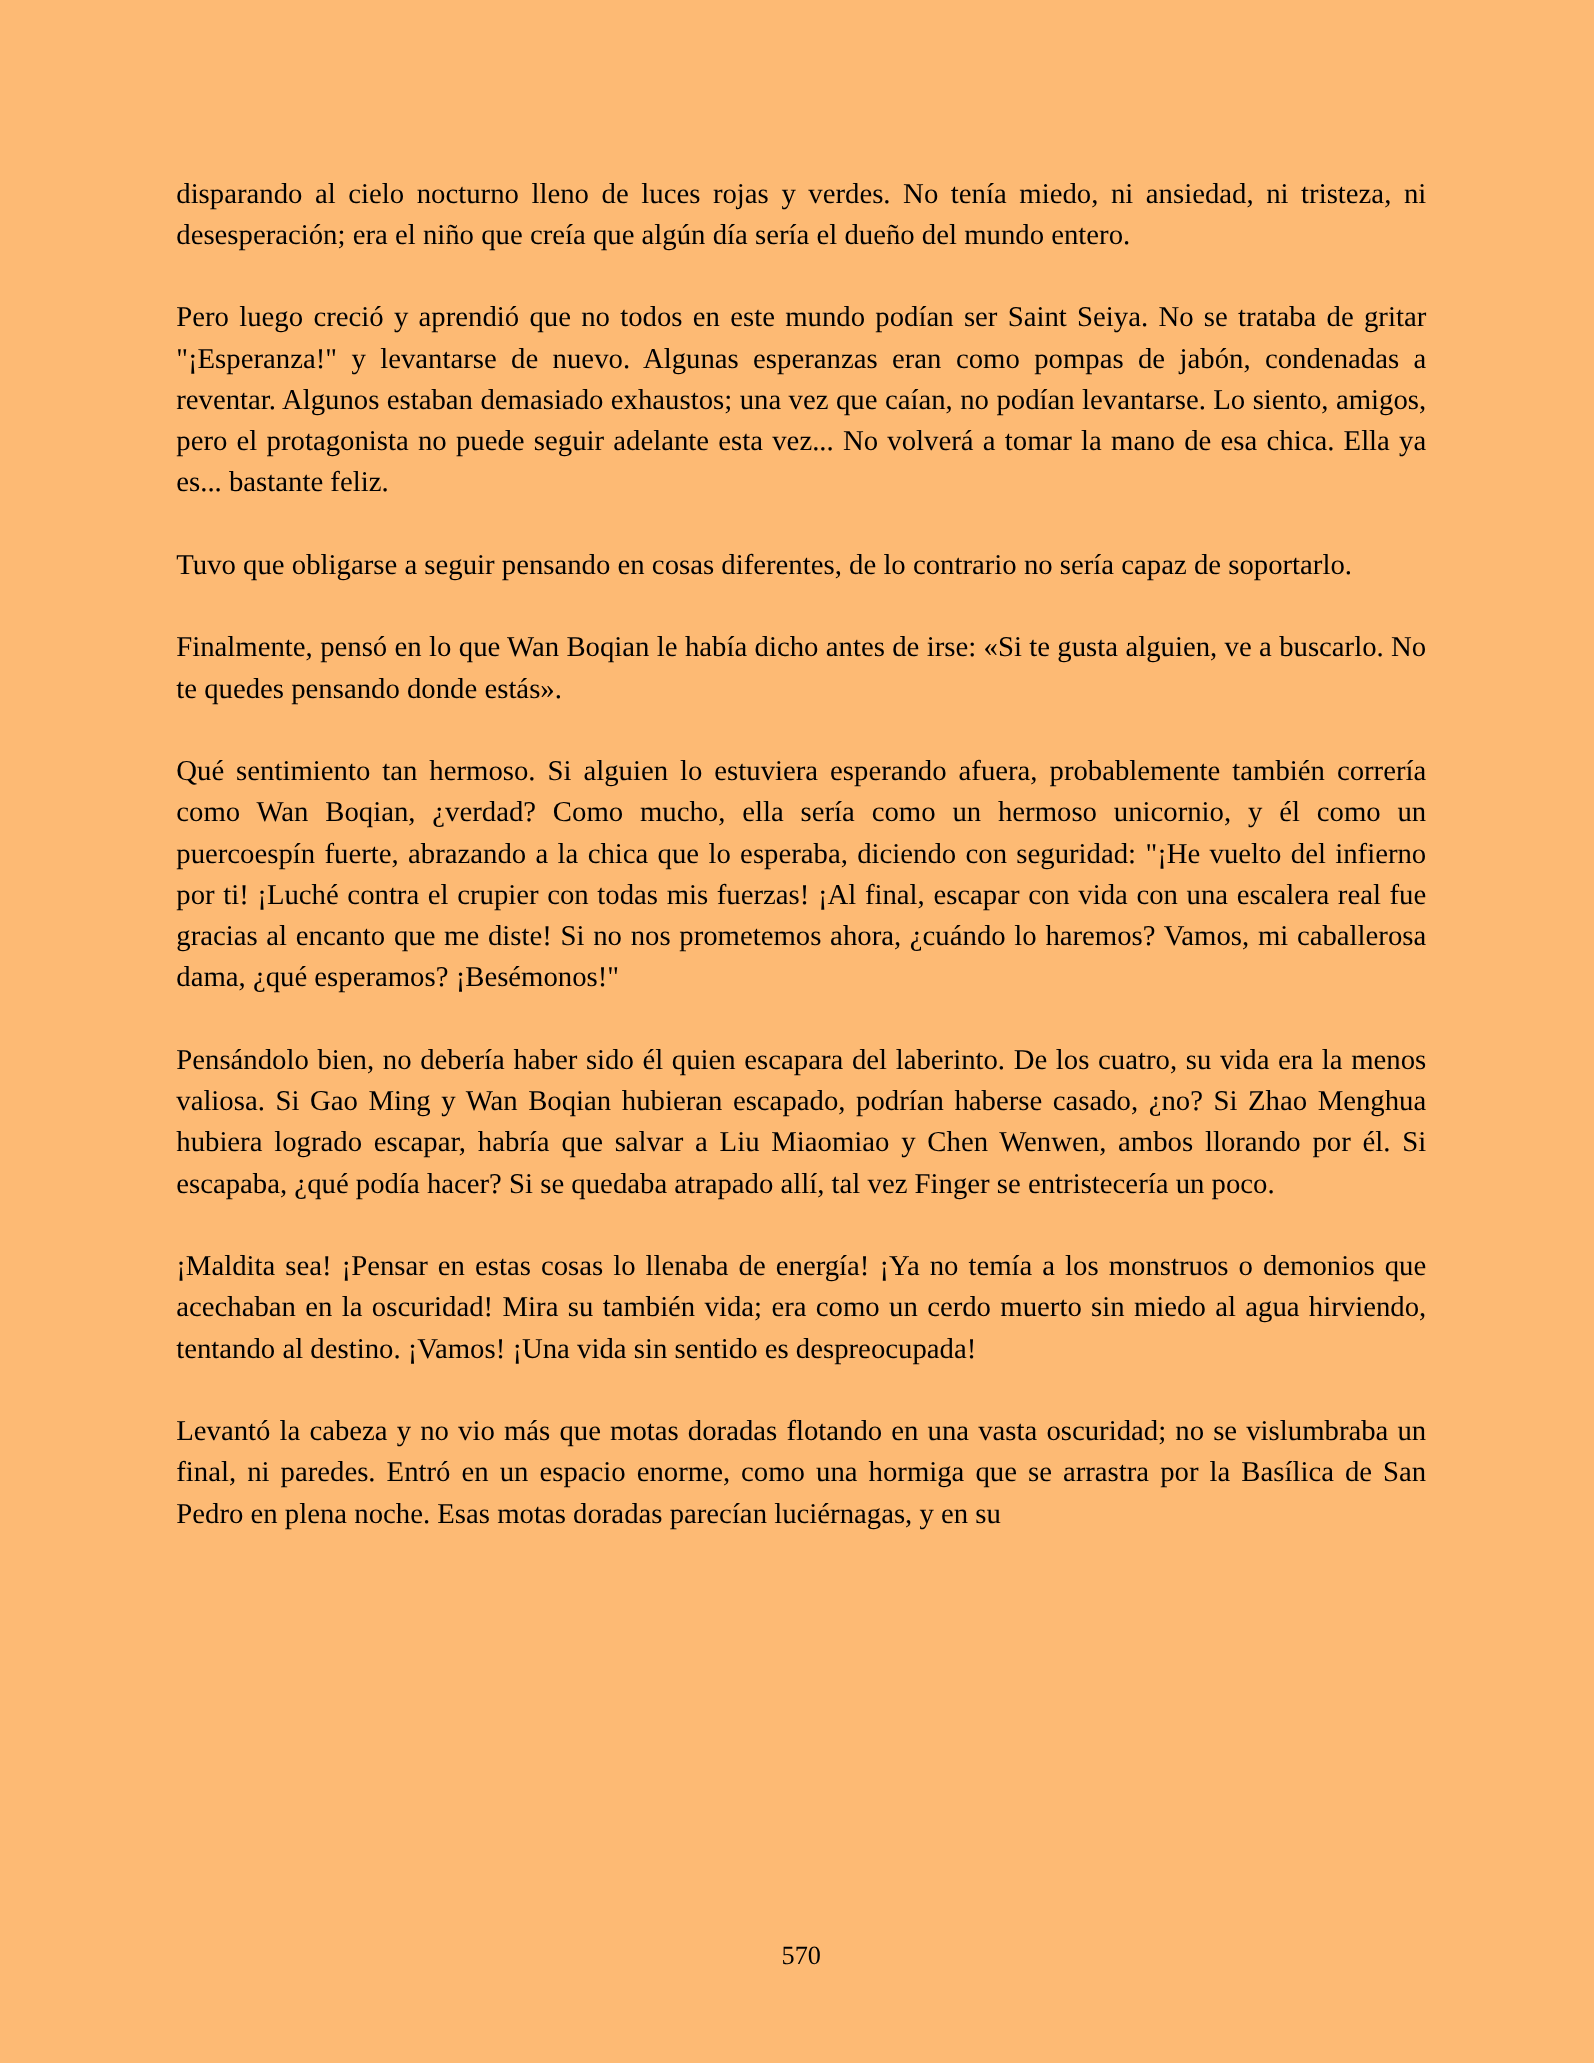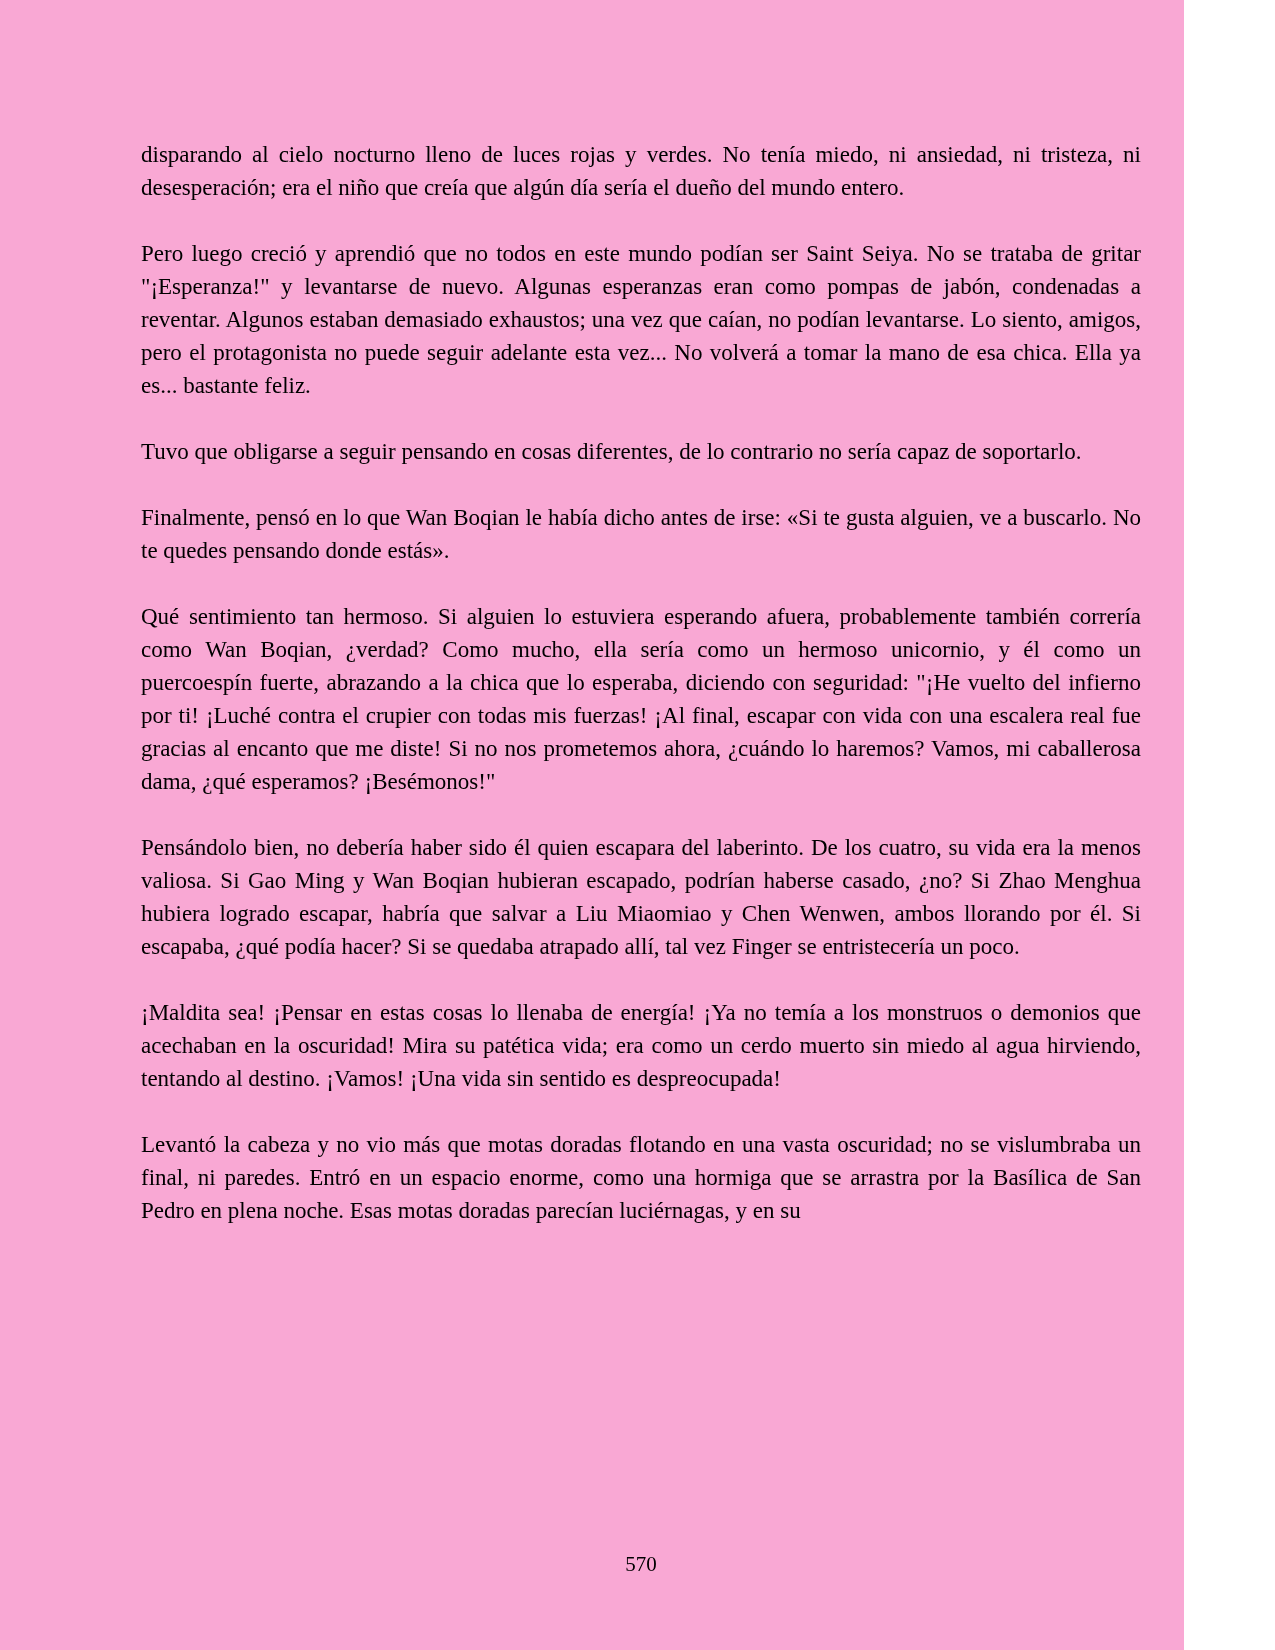--- a/index.html
+++ b/index.html
@@ -2,27 +2,26 @@
 <html><head>
 <meta charset="utf-8">
 <style>
   html, body {
     margin: 0;
     padding: 0;
     background: #ffffff;
   }
   .page {
     position: relative;
-    width: 1136px;
+    width: 1275px;
     height: 1650px;
-    background: #f9a8d4;
+    background: #fdba74;
     font-family: "Liberation Serif", "DejaVu Serif", serif;
     color: #000000;
     overflow: hidden;
-    padding-left: 48px;
   }
   .content {
     position: absolute;
     top: 138px;
     left: 141px;
     width: 1000px;
   }
   .content p {
     margin: 0 0 33px 0;
     font-size: 23px;
@@ -44,17 +43,17 @@
 <body>
 
 <div class="page">
   <div class="content">
     <p>disparando al cielo nocturno lleno de luces rojas y verdes. No tenía miedo, ni ansiedad, ni tristeza, ni desesperación; era el niño que creía que algún día sería el dueño del mundo entero.</p>
     <p>Pero luego creció y aprendió que no todos en este mundo podían ser Saint Seiya. No se trataba de gritar "¡Esperanza!" y levantarse de nuevo. Algunas esperanzas eran como pompas de jabón, condenadas a reventar. Algunos estaban demasiado exhaustos; una vez que caían, no podían levantarse. Lo siento, amigos, pero el protagonista no puede seguir adelante esta vez... No volverá a tomar la mano de esa chica. Ella ya es... bastante feliz.</p>
     <p>Tuvo que obligarse a seguir pensando en cosas diferentes, de lo contrario no sería capaz de soportarlo.</p>
     <p>Finalmente, pensó en lo que Wan Boqian le había dicho antes de irse: «Si te gusta alguien, ve a buscarlo. No te quedes pensando donde estás».</p>
     <p>Qué sentimiento tan hermoso. Si alguien lo estuviera esperando afuera, probablemente también correría como Wan Boqian, ¿verdad? Como mucho, ella sería como un hermoso unicornio, y él como un puercoespín fuerte, abrazando a la chica que lo esperaba, diciendo con seguridad: "¡He vuelto del infierno por ti! ¡Luché contra el crupier con todas mis fuerzas! ¡Al final, escapar con vida con una escalera real fue gracias al encanto que me diste! Si no nos prometemos ahora, ¿cuándo lo haremos? Vamos, mi caballerosa dama, ¿qué esperamos? ¡Besémonos!"</p>
     <p>Pensándolo bien, no debería haber sido él quien escapara del laberinto. De los cuatro, su vida era la menos valiosa. Si Gao Ming y Wan Boqian hubieran escapado, podrían haberse casado, ¿no? Si Zhao Menghua hubiera logrado escapar, habría que salvar a Liu Miaomiao y Chen Wenwen, ambos llorando por él. Si escapaba, ¿qué podía hacer? Si se quedaba atrapado allí, tal vez Finger se entristecería un poco.</p>
-    <p>¡Maldita sea! ¡Pensar en estas cosas lo llenaba de energía! ¡Ya no temía a los monstruos o demonios que acechaban en la oscuridad! Mira su patética vida; era como un cerdo muerto sin miedo al agua hirviendo, tentando al destino. ¡Vamos! ¡Una vida sin sentido es despreocupada!</p>
+    <p>¡Maldita sea! ¡Pensar en estas cosas lo llenaba de energía! ¡Ya no temía a los monstruos o demonios que acechaban en la oscuridad! Mira su también vida; era como un cerdo muerto sin miedo al agua hirviendo, tentando al destino. ¡Vamos! ¡Una vida sin sentido es despreocupada!</p>
     <p>Levantó la cabeza y no vio más que motas doradas flotando en una vasta oscuridad; no se vislumbraba un final, ni paredes. Entró en un espacio enorme, como una hormiga que se arrastra por la Basílica de San Pedro en plena noche. Esas motas doradas parecían luciérnagas, y en su</p>
   </div>
   <div class="footer">570</div>
 </div>
 
 </body></html>

